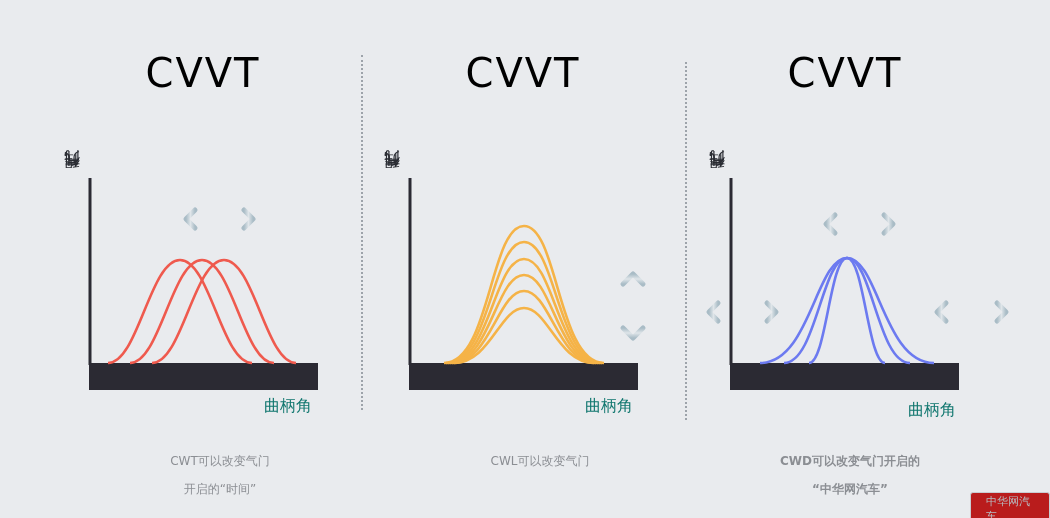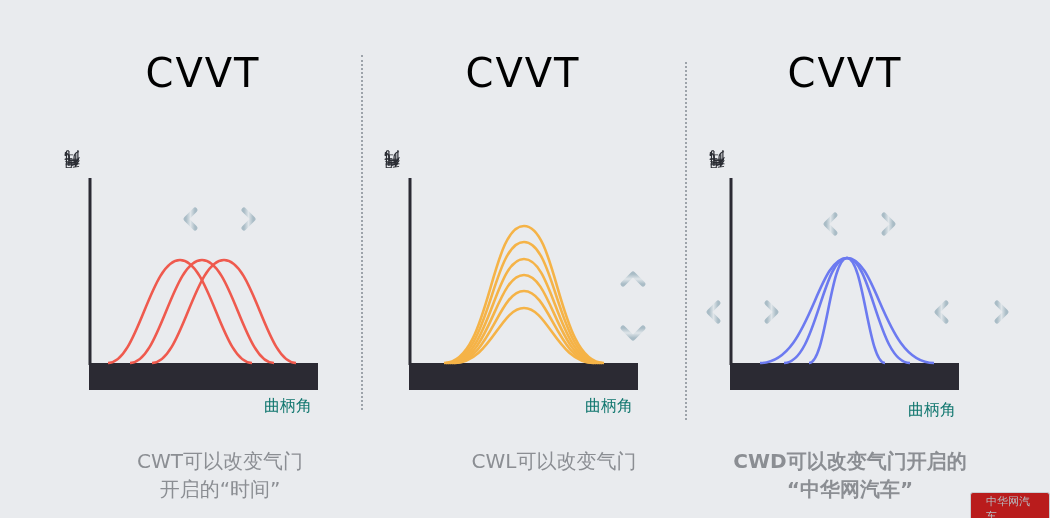--- a/index.html
+++ b/index.html
@@ -21,21 +21,21 @@
     .ylabel {
       position: absolute; font-size: 16px; color: #2a2c33;
       writing-mode: vertical-rl; transform: rotate(180deg);
       letter-spacing: 0px;
     }
     .xlabel {
       position: absolute; font-size: 16px; color: #0f766e;
     }
     .caption {
       position: absolute; top: 447px; text-align: center;
-      font-size: 20px; color: #8b8e93; line-height: 28px;
+      font-size: 12px; color: #8b8e93; line-height: 28px;
     }
     .watermark {
       position: absolute; left: 970px; top: 492px;
       font-size: 11px; color: #b7bbc0;
       border: 1px solid #c9cdd2; border-radius: 3px;
       padding: 1px 15px; background: #b91c1c;
     }
     svg { position: absolute; overflow: visible; }
   </style>
 </head>
@@ -102,21 +102,21 @@
     <g fill="none" stroke="#f5b347" stroke-width="2.6">
       <path d="M124,193 C170,193 170,56 204,56 C238,56 238,193 284,193"></path>
       <path d="M126,193 C170,193 172,72 204,72 C236,72 238,193 282,193"></path>
       <path d="M128,193 C170,193 174,89 204,89 C234,89 238,193 280,193"></path>
       <path d="M130,193 C170,193 176,105 204,105 C232,105 238,193 278,193"></path>
       <path d="M132,193 C170,193 178,121 204,121 C230,121 238,193 276,193"></path>
       <path d="M134,193 C170,193 180,138 204,138 C228,138 238,193 274,193"></path>
     </g>
   </svg>
   <div class="xlabel" style="left:585px; top:396px;">曲柄角</div>
-  <div class="caption" style="left:414px; width:280px;">
+  <div class="caption" style="left:400px; width:280px;">
     <div>CWL可以改变气门</div>
   </div>
 </div>
 
 <div>
   <div class="ylabel" style="left:707px; top:180px;">气门升程</div>
   <svg width="360" height="230" style="left:640px; top:170px;">
     <defs>
       <linearGradient id="harrow3" x1="0" x2="1" y1="0" y2="0">
         <stop offset="0" stop-color="#a9bcc6"></stop>

